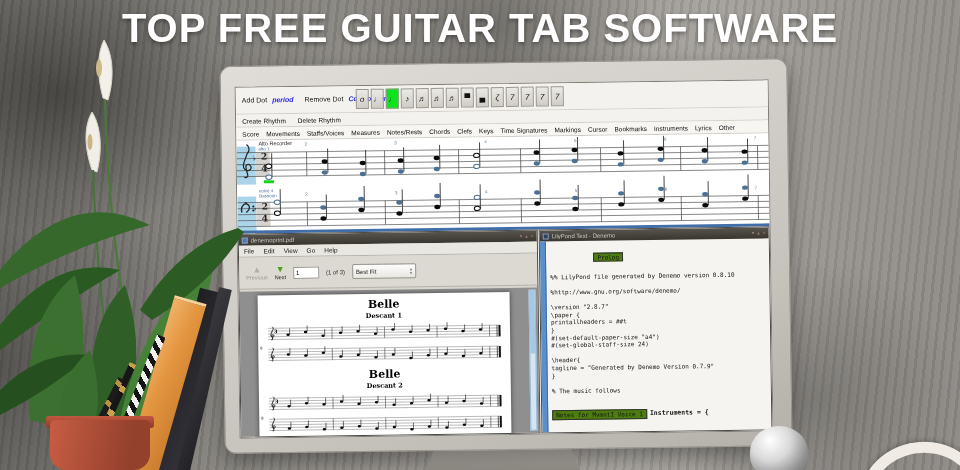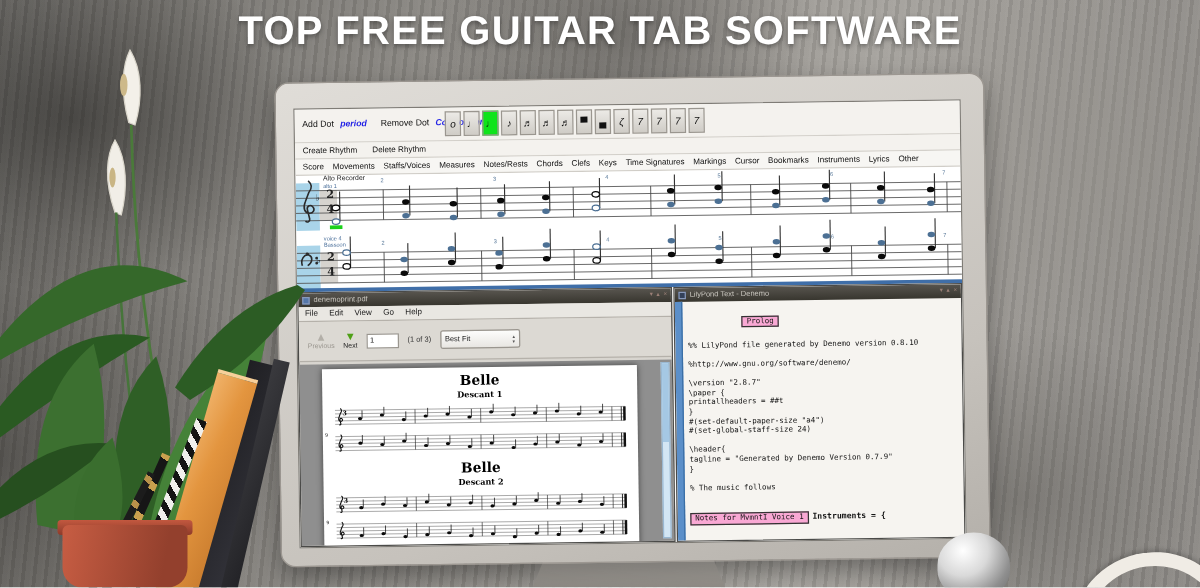--- a/index.html
+++ b/index.html
@@ -9,21 +9,21 @@
       radial-gradient(260px 200px at 6% 20%, rgba(35,34,32,.55), transparent 70%),
       radial-gradient(320px 260px at 0% 78%, rgba(48,46,43,.45), transparent 72%),
       radial-gradient(220px 170px at 52% 6%, rgba(55,53,50,.38), transparent 70%),
       radial-gradient(260px 230px at 92% 28%, rgba(150,147,141,.45), transparent 70%),
       radial-gradient(200px 200px at 85% 85%, rgba(70,68,64,.35), transparent 70%),
       repeating-linear-gradient(96deg, rgba(255,255,255,.05) 0 2px, rgba(0,0,0,.07) 2px 5px, rgba(255,255,255,.03) 5px 9px),
       linear-gradient(100deg,#6e6c68,#93908b 45%,#a5a29d 68%,#8b8884);
   }
   
   .headline { position:absolute; left:0; top:6px; width:100%; text-align:center;
-    font-size:32px; font-weight:bold; letter-spacing:1px; color:#ffffff; z-index:2;
+    font-size:40px; font-weight:bold; letter-spacing:1px; color:#ffffff; z-index:2;
     text-shadow:0 2px 4px rgba(0,0,0,.4); }
   
   .stand { position:absolute; left:426px; top:436px; width:154px; height:34px; z-index:4;
     background:linear-gradient(#cdc9c3,#918d87); clip-path:polygon(9% 0,91% 0,100% 100%,0 100%); }
   .monitor { position:absolute; left:222px; top:62px; width:568px; height:388px; z-index:10;
     background:linear-gradient(160deg,#e0ddd8,#c6c2bc 70%,#b4b0aa); border:1px solid #9c9791;
     border-radius:12px; transform:rotate(-0.8deg); box-shadow:0 8px 20px rgba(0,0,0,.35); }
   .screen { position:absolute; left:14px; top:20px; width:534px; height:352px;
     background:#fbfaf8; border:1px solid #7f7c76; overflow:hidden; }
   
@@ -88,21 +88,21 @@
   .tsig-mini { position:absolute; left:16px; top:4px; font-size:5px; font-family:"DejaVu Serif",serif; font-weight:bold; color:#000; }
   .mt6 { margin-top:6px; }
   .vscroll { position:absolute; right:2px; top:2px; bottom:2px; width:7px; background:#d3e6f4; border:1px solid #9ab8d2; }
   .vthumb { position:absolute; left:0; right:0; top:0; height:45%; background:#a5c8e4; }
   
   .lily-window { left:301px; right:0; background:#f6f4f0; }
   .lilybody { position:absolute; left:0; right:0; top:11px; bottom:0; }
   .lscroll { position:absolute; left:0; top:0; bottom:0; width:6px; background:#5b8fc9; border-right:1px solid #3a6ea5; }
   .lilytext { position:absolute; left:10px; top:2px; right:2px; font-family:"DejaVu Sans Mono",monospace;
     font-size:6px; line-height:7.6px; color:#151515; white-space:pre; }
-  .tagbtn { display:inline-block; border:1px solid #333; background:#f9a8d4; padding:0 3px; font-size:6px;
+  .tagbtn { display:inline-block; border:1px solid #333; background:#4d7c0f; padding:0 3px; font-size:6px;
     font-family:"DejaVu Sans Mono",monospace; margin:2px 0 3px; cursor:default; }
   .cline { min-height:7.6px; }
   .notesrow { display:flex; align-items:center; gap:3px; margin-top:1px; }
   .voicedecl { font-weight:bold; font-size:6.5px; font-family:"DejaVu Sans Mono",monospace; }
   
   .deco { position:absolute; z-index:20; }
   .pot { left:50px; top:420px; width:100px; height:50px; background:linear-gradient(100deg,#c75d43,#93402d 80%);
     border-radius:5px 5px 16px 16px; }
   .pot-rim { left:46px; top:416px; width:108px; height:12px; background:linear-gradient(#c2583f,#8e3b2a);
     border-radius:3px; }

